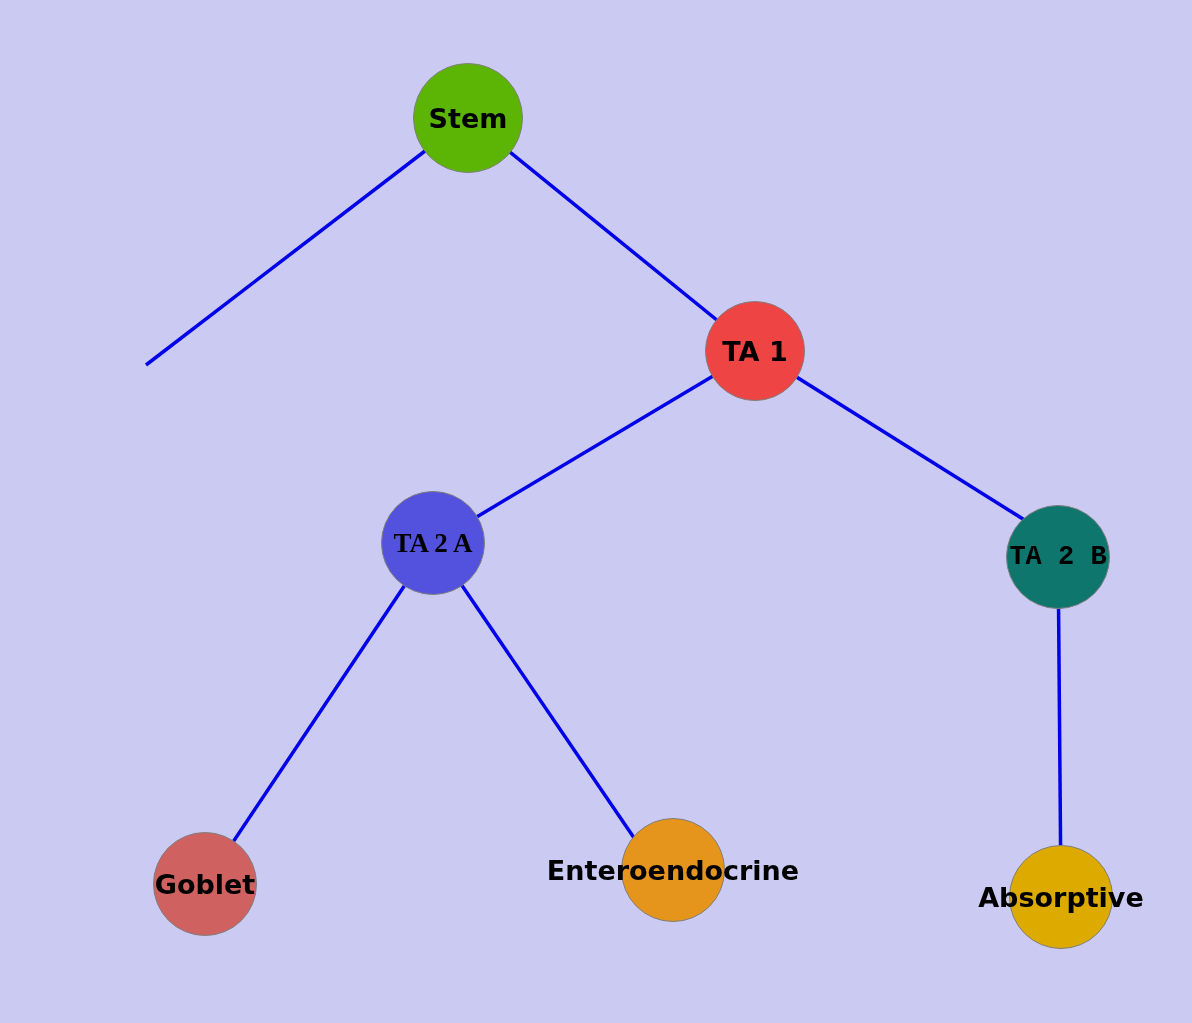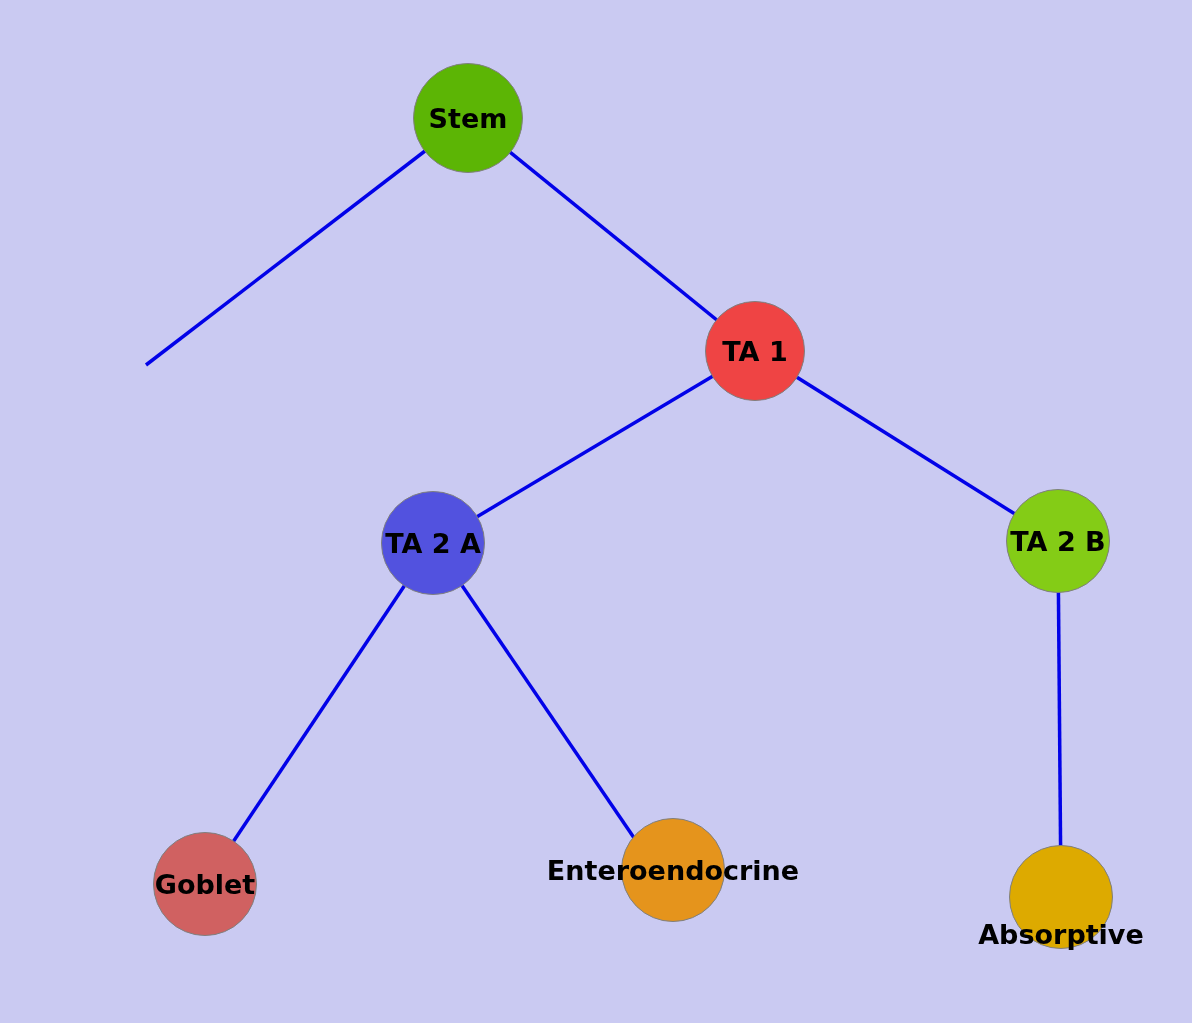--- a/index.html
+++ b/index.html
@@ -52,28 +52,28 @@
       <line x1="433" y1="543" x2="673" y2="895" stroke="#0202e8" stroke-width="3.5"></line>
       <line x1="1058" y1="541" x2="1061" y2="897" stroke="#0202e8" stroke-width="3.5"></line>
     </svg>
 
 <div class="node" style="left: 413px; top: 63px; width: 110px; height: 110px; background: rgb(92, 181, 5); border: 1.5px solid rgb(127, 127, 127);">
       <span class="node-label">Stem</span>
     </div>
     <div class="node" style="left: 705px; top: 301px; width: 100px; height: 100px; background: #ef4444; border: 1.5px solid rgb(127, 127, 127);">
       <span class="node-label">TA 1</span>
     </div>
-    <div class="node" style="left: 381px; top: 491px; width: 104px; height: 104px; background: rgb(82, 82, 223); border: 1.5px solid rgb(127, 127, 127);">
+    <div class="node" style="left: 381px; top: 491px; width: 104px; height: 104px; background: rgb(82, 82, 223); border: 1.5px solid rgb(127, 127, 127); font-family: Liberation Serif, serif;">
       <span class="node-label">TA 2 A</span>
     </div>
-    <div class="node" style="left: 1006px; top: 489px; width: 104px; height: 104px; background: #84cc16; border: 1.5px solid rgb(127, 127, 127);">
+    <div class="node" style="left: 1006px; top: 505px; width: 104px; height: 104px; background: #0f766e; border: 1.5px solid rgb(127, 127, 127); font-family: Liberation Mono, monospace;">
       <span class="node-label">TA 2 B</span>
     </div>
     <div class="node" style="left: 153px; top: 832px; width: 104px; height: 104px; background: rgb(208, 97, 97); border: 1.5px solid rgb(127, 127, 127); text-align: right;">
       <span class="node-label">Goblet</span>
     </div>
     <div class="node" style="left: 621px; top: 818px; width: 104px; height: 104px; background: rgb(229, 148, 28); border: 1.5px solid rgb(127, 127, 127);">
       <span class="node-label">Enteroendocrine</span>
     </div>
-    <div class="node" style="left: 1009px; top: 845px; width: 104px; height: 104px; background: rgb(221, 170, 0); border: 1.5px solid rgb(127, 127, 127); align-items: flex-end;">
+    <div class="node" style="left: 1009px; top: 845px; width: 104px; height: 104px; background: rgb(221, 170, 0); border: 1.5px solid rgb(127, 127, 127);">
       <span class="node-label">Absorptive</span>
     </div>
   </div>
 
 </body></html>

